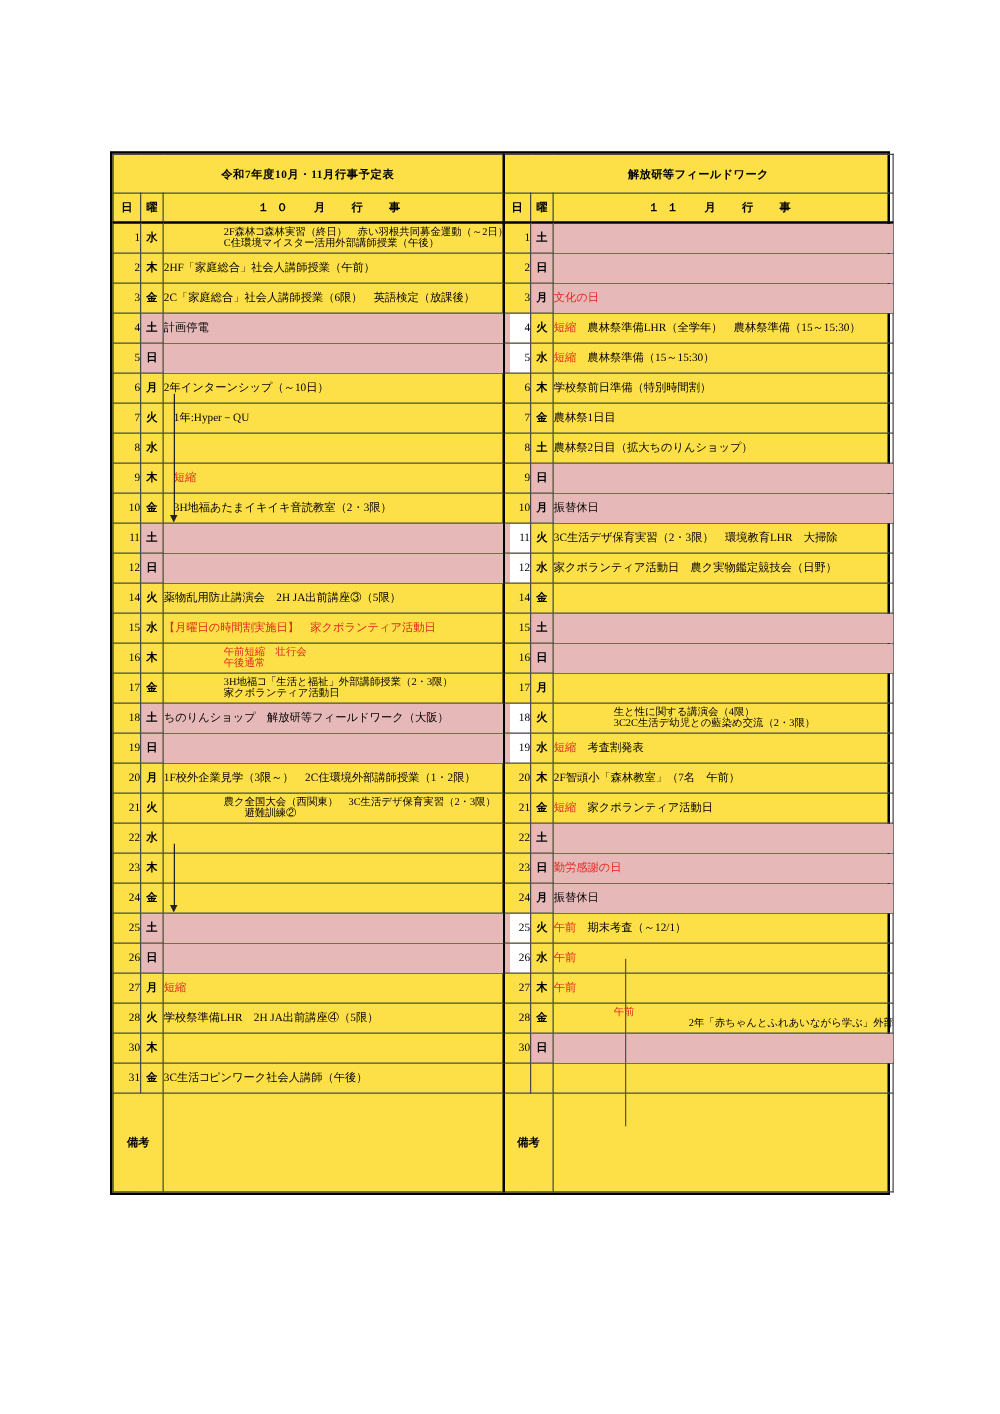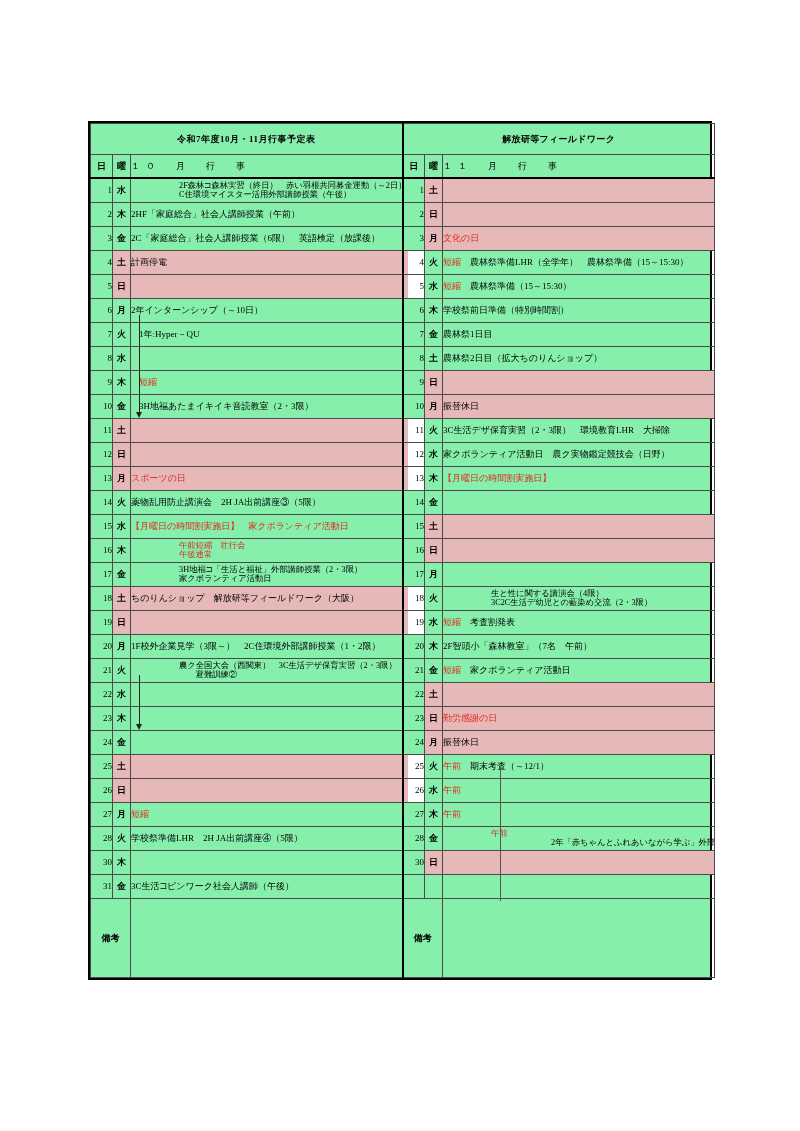--- a/index.html
+++ b/index.html
@@ -10,21 +10,21 @@
     -webkit-font-smoothing:none;
   }
   #page{position:relative;width:800px;height:1131px;background:#fff;}
 
   .sheet{
     position:absolute;
     left:88px; top:121px;
     width:624px;
     border:2px solid #000;
     box-sizing:border-box;
-    background:#86efac;
+    background:#fde047;
   }
 
   table.cal{
     border-collapse:collapse;
     width:100%;
     table-layout:fixed;
   }
   table.cal td{
     border:1px solid #4a4a4a;
     padding:0;
@@ -57,22 +57,22 @@
   }
 
   
   .hdr{
     text-align:center;
     font-weight:bold;
     font-size:11px;
     height:22px;
   }
   .hdr-month{
-    text-align:left;
-    font-weight:normal;
+    text-align:center;
+    font-weight:bold;
     font-size:13px;
     letter-spacing:6px;
     height:22px;
     margin-left:16px;
   }
   .thick-r{border-right:2px solid #000 !important;}
   .thick-b{border-bottom:2px solid #000 !important;}
 
   
   td.day{
@@ -285,32 +285,20 @@
             <td class="day">12</td>
             <td class="wd pink">日</td>
             <td class="ev pink thick-r"></td>
             <td class="day pinkstrip">12</td>
             <td class="wd">水</td>
             <td class="ev">
               <span class="l2">家クボランティア活動日　農ク実物鑑定競技会（日野）</span>
             </td>
           </tr>
           <tr>
-            <td class="day">13</td>
-            <td class="wd pink">月</td>
-            <td class="ev pink thick-r">
-              <span class="l2 red">スポーツの日</span>
-            </td>
-            <td class="day pinkstrip">13</td>
-            <td class="wd">木</td>
-            <td class="ev">
-              <span class="l2 red">【月曜日の時間割実施日】</span>
-            </td>
-          </tr>
-          <tr>
             <td class="day">14</td>
             <td class="wd">火</td>
             <td class="ev thick-r">
               <span class="l2">薬物乱用防止講演会　2H JA出前講座③（5限）</span>
             </td>
             <td class="day">14</td>
             <td class="wd">金</td>
             <td class="ev"></td>
           </tr>
           <tr>

